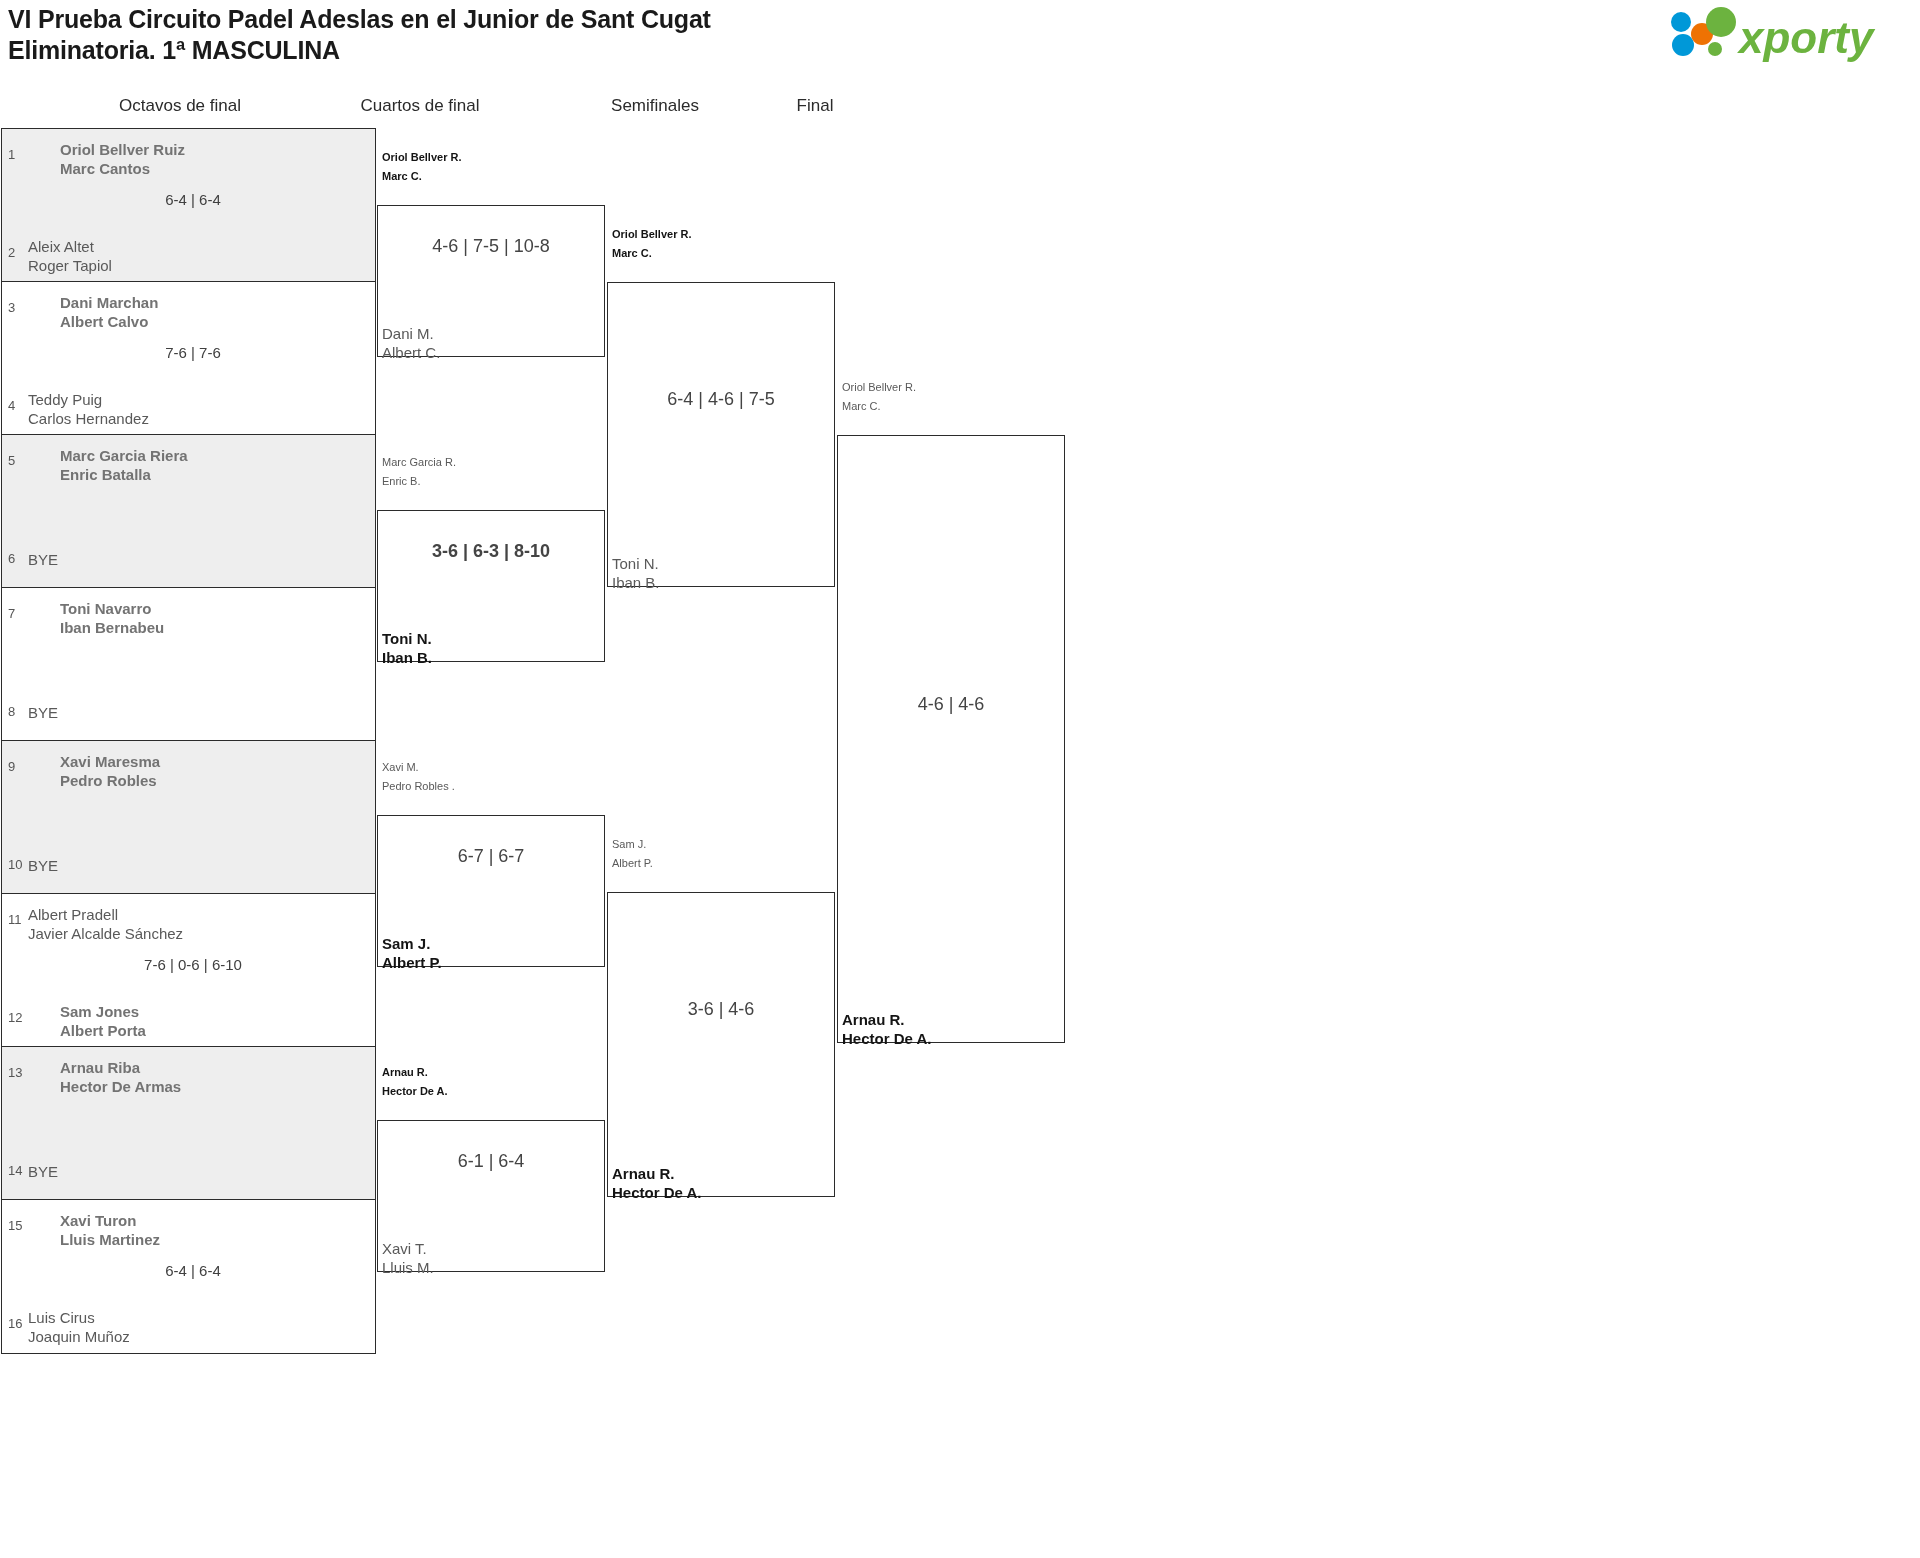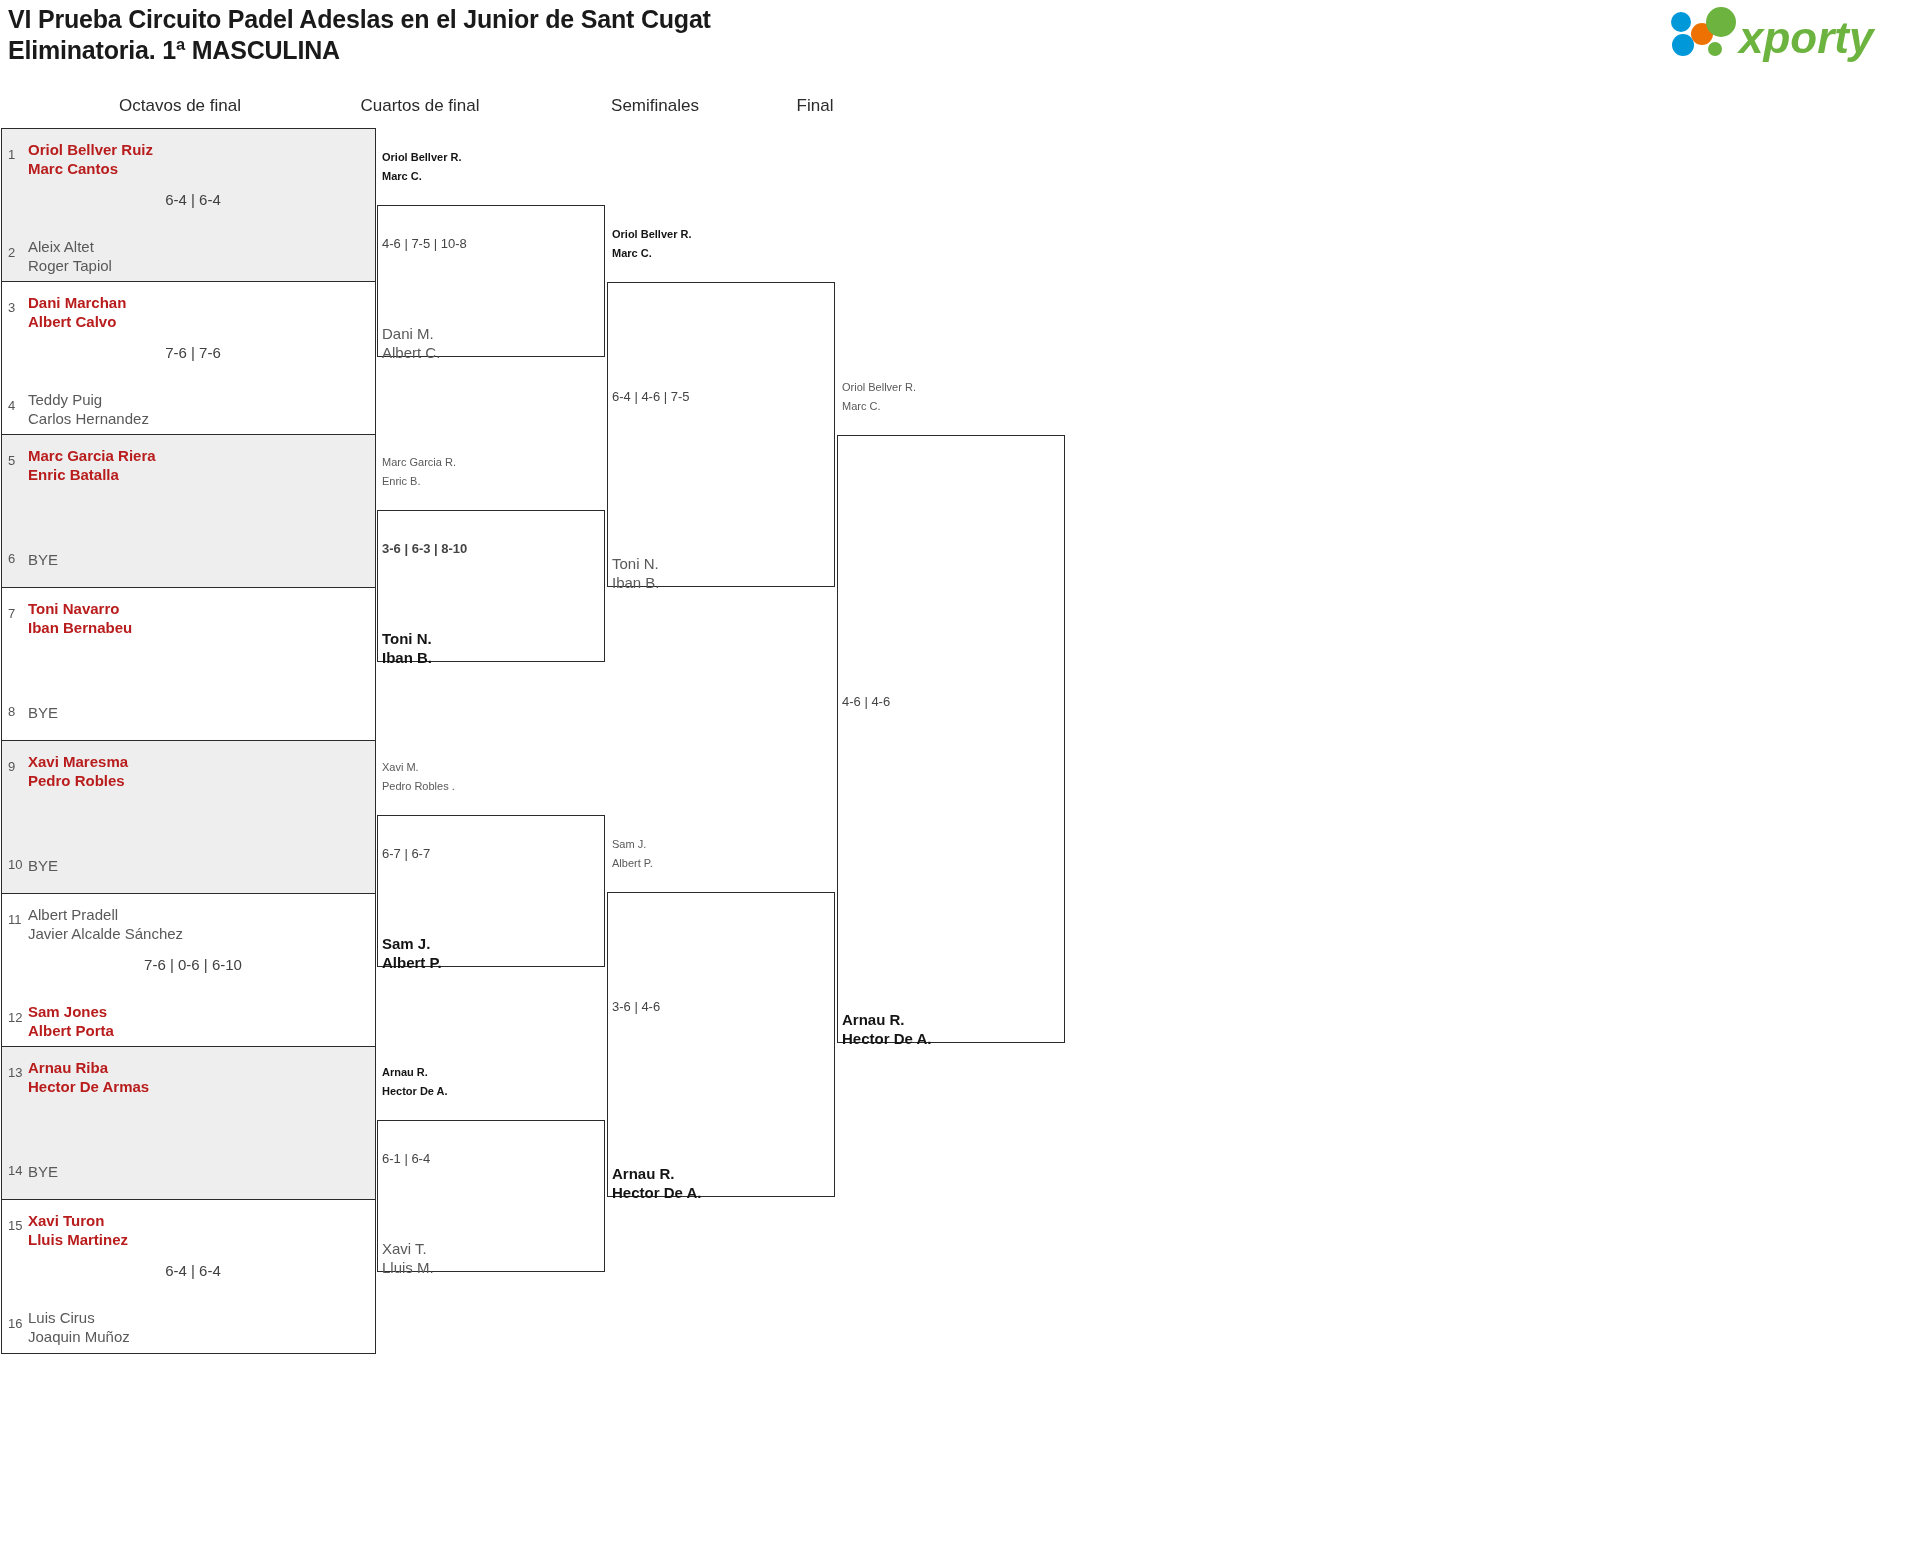--- a/index.html
+++ b/index.html
@@ -85,21 +85,21 @@
     width: 22px;
     text-align: left;
   }
   .team {
     position: absolute;
     left: 26px;
     font-size: 15px;
     line-height: 19px;
     white-space: nowrap;
   }
-  .team.win { font-weight: bold; color: #b91c1c; }
+  .team.win { font-weight: bold; color: #737373; margin-left: 32px; }
   .team.lose { font-weight: normal; color: #595959; }
   .team.bye  { font-weight: normal; color: #595959; }
 
   .r16-team-top { top: 11px; }
   .r16-seed-top { top: 18px; }
   .r16-team-bot { top: 108px; }
   .r16-seed-bot { top: 116px; }
   .r16-bye-bot  { top: 115px; }
   .r16-byeseed-bot { top: 116px; }
 
@@ -129,22 +129,23 @@
   }
   .mbox-label-bot {
     position: absolute;
     font-size: 15px;
     line-height: 19px;
     white-space: nowrap;
     margin-top: 24px;
   }
   .mbox-score {
     position: absolute;
-    font-size: 13px;
+    font-size: 18px;
     color: #444444;
+    text-align: center;
     white-space: nowrap;
   }
   .nm-win  { font-weight: bold; color: #141414; }
   .nm-lose { font-weight: normal; color: #595959; }
 </style>
 </head>
 <body>
 
 <div id="header">
 

